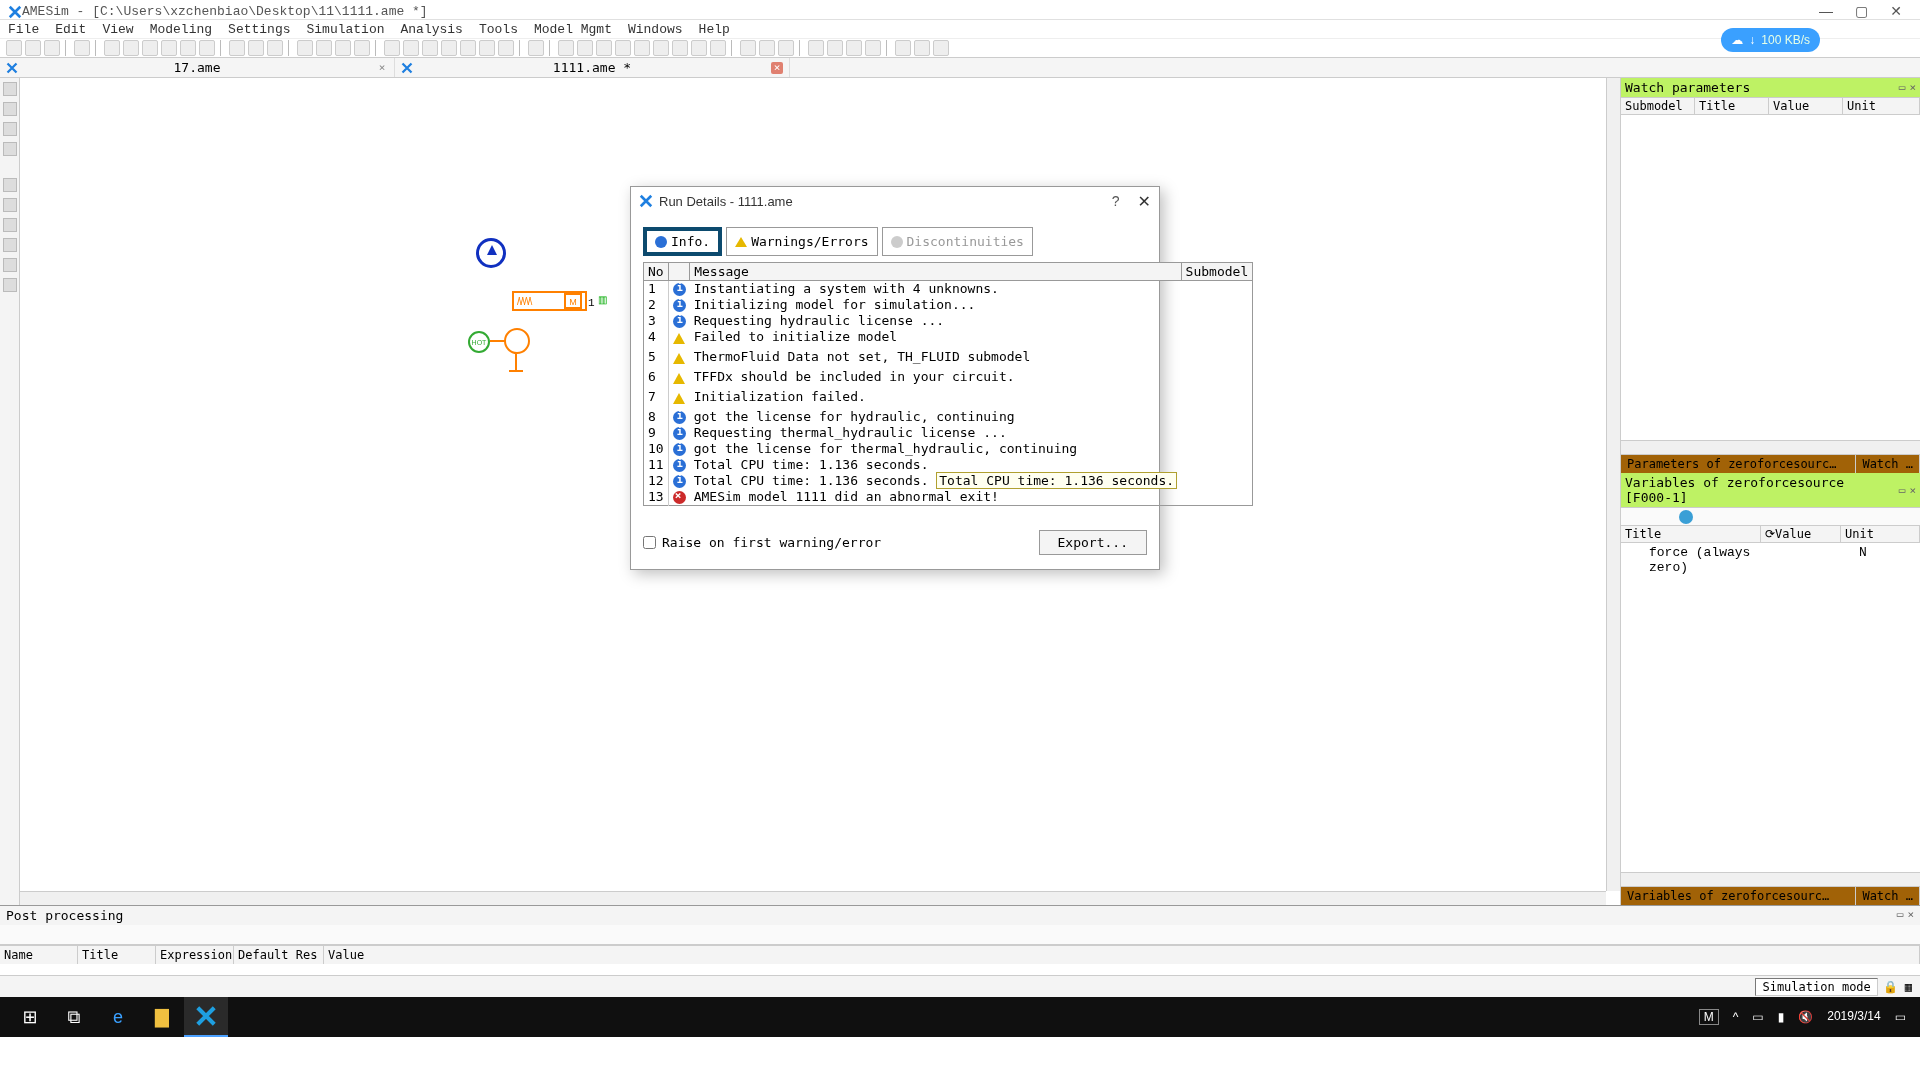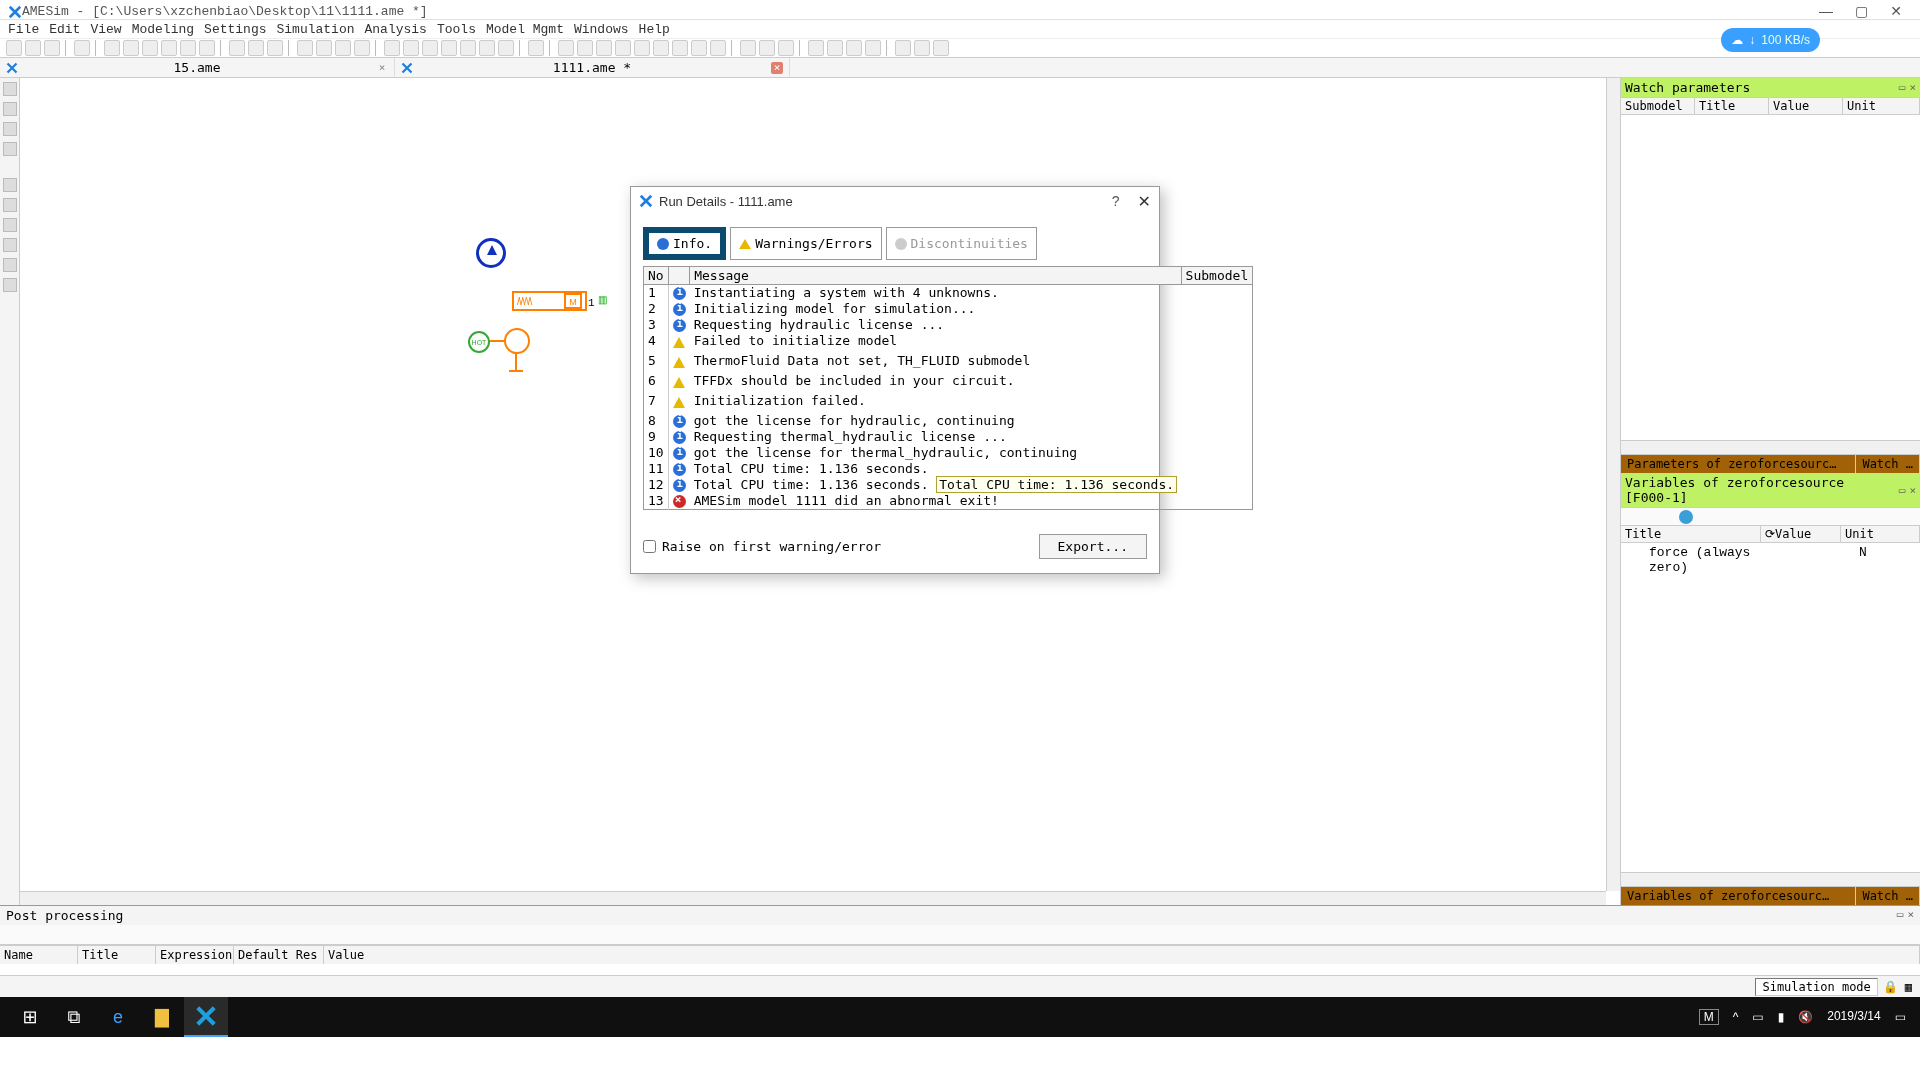--- a/index.html
+++ b/index.html
@@ -5,21 +5,21 @@
 * { box-sizing: border-box; margin: 0; padding: 0; }
 html, body { width: 1920px; height: 1080px; overflow: hidden; font-family: "Segoe UI", Tahoma, sans-serif; font-size: 12px; background: #fff; }
 .mono { font-family: "Consolas", "Courier New", monospace; font-size: 13px; }
 
 
 .titlebar { height: 20px; background: #fff; display: flex; align-items: flex-end; padding: 0 8px; color: #555; border-bottom: 1px solid #e0e0e0;}
 .winbtns { margin-left: auto; display: flex; gap: 22px; padding-right: 10px; color: #555; font-size: 14px;}
 .winbtns span { cursor: default; }
 
 
-.menubar { height: 18px; display: flex; gap: 10px; padding: 0 8px; align-items: center; font-family: "Consolas","Courier New",monospace; font-size: 13px; color: #333; }
+.menubar { height: 18px; display: flex; gap: 16px; padding: 0 8px; align-items: center; font-family: "Consolas","Courier New",monospace; font-size: 13px; color: #333; }
 .menubar span { cursor: default; }
 
 
 .toolbar { height: 20px; background: #fff; border-top:1px solid #eee; border-bottom:1px solid #ccc; display:flex; align-items:center; padding: 0 6px; gap:3px;}
 .toolbar .tbtn { width:16px; height:16px; background:#eee; border:1px solid #ccc; border-radius:2px; }
 .toolbar .sep { width:4px; height:16px; border-left:1px solid #bbb; margin:0 2px;}
 .speed-badge { position:absolute; right:100px; top:28px; height:24px; background:#3aa0ff; border-radius:12px; color:#fff; display:flex; align-items:center; padding:0 10px; font-size:12px; gap:6px;}
 .speed-badge .dl { color:#e6ffe6; }
 
 
@@ -55,21 +55,21 @@
 
 .dialog { position:absolute; left:610px; top:108px; width:530px; background:#fff; border:1px solid #999; box-shadow: 4px 4px 14px rgba(0,0,0,.25);}
 .dlg-title { height:28px; display:flex; align-items:center; padding:0 8px; font-size:13px; color:#333;text-align:right; }
 .dlg-title .logo { width:14px; height:14px; margin-right:6px; }
 .dlg-title .spacer{flex:1}
 .dlg-title .help{ margin-right:18px; font-size:14px; color:#555;}
 .dlg-title .x { font-size:16px; color:#333; }
 .dlg-body { padding:12px 12px 10px 12px; }
 .dlg-tabs { display:flex; gap:4px; margin-bottom:6px;}
 .dlg-tab { border:1px solid #999; padding:3px 8px; font-family:"Consolas",monospace; font-size:13px; background:#fff; display:flex; align-items:center; gap:4px; cursor:default;}
-.dlg-tab.active { border:6px solid #0c4a6e; }
+.dlg-tab.active { border:4px solid #0c4a6e; }
 .dlg-tab.disabled { color:#999; }
 .dlg-tab .ic { width:12px; height:12px; border-radius:50%; display:inline-block;}
 .ic-info{ background:#2a6fd6; }
 .ic-warn{ width:0;height:0;border:6px solid transparent; border-bottom:10px solid #e6b800; border-radius:0; position:relative; top:-3px;}
 .ic-disc{ background:#ccc;}
 .msg-table { width:100%; border:1px solid #999; border-collapse:collapse; font-family:"Consolas",monospace; font-size:13px;}
 .msg-table th { border:1px solid #999; background:#f4f4f4; font-weight:normal; text-align:left; padding:1px 4px; }
 .msg-table td { padding:0px 4px; vertical-align:top; white-space:nowrap;}
 .msg-table td.no { width:26px; border-right:1px solid #ccc; }
 .msg-table td.ic { width:18px; }
@@ -211,21 +211,21 @@
   <span>☁</span>
   <span>↓</span>
   <span class="dl">100 KB/s</span>
 </div>
 
 <div class="doctabs">
   <div class="doctab">
     <span class="bluex logo"><svg viewBox="0 0 16 16">
           <path d="M2 2 L14 14 M14 2 L2 14" stroke="#1e7fe0" stroke-width="3"></path>
         </svg></span>
-    <span>15.ame</span>
+    <span>17.ame</span>
     <span class="close">×</span>
   </div>
   <div class="doctab">
     <span class="bluex logo"><svg viewBox="0 0 16 16">
           <path d="M2 2 L14 14 M14 2 L2 14" stroke="#1e7fe0" stroke-width="3"></path>
         </svg></span>
     <span>1111.ame *</span>
     <span class="close active">×</span>
   </div>
 </div>

